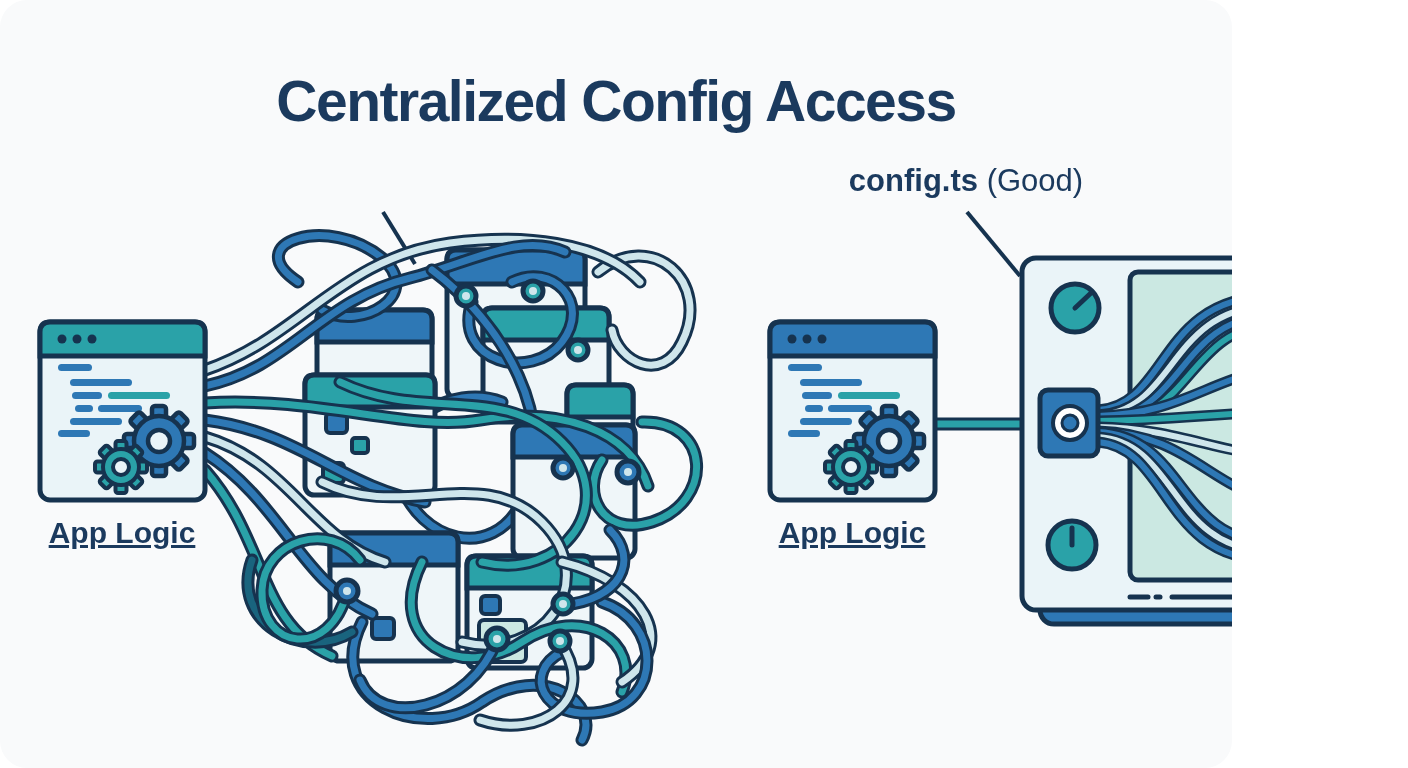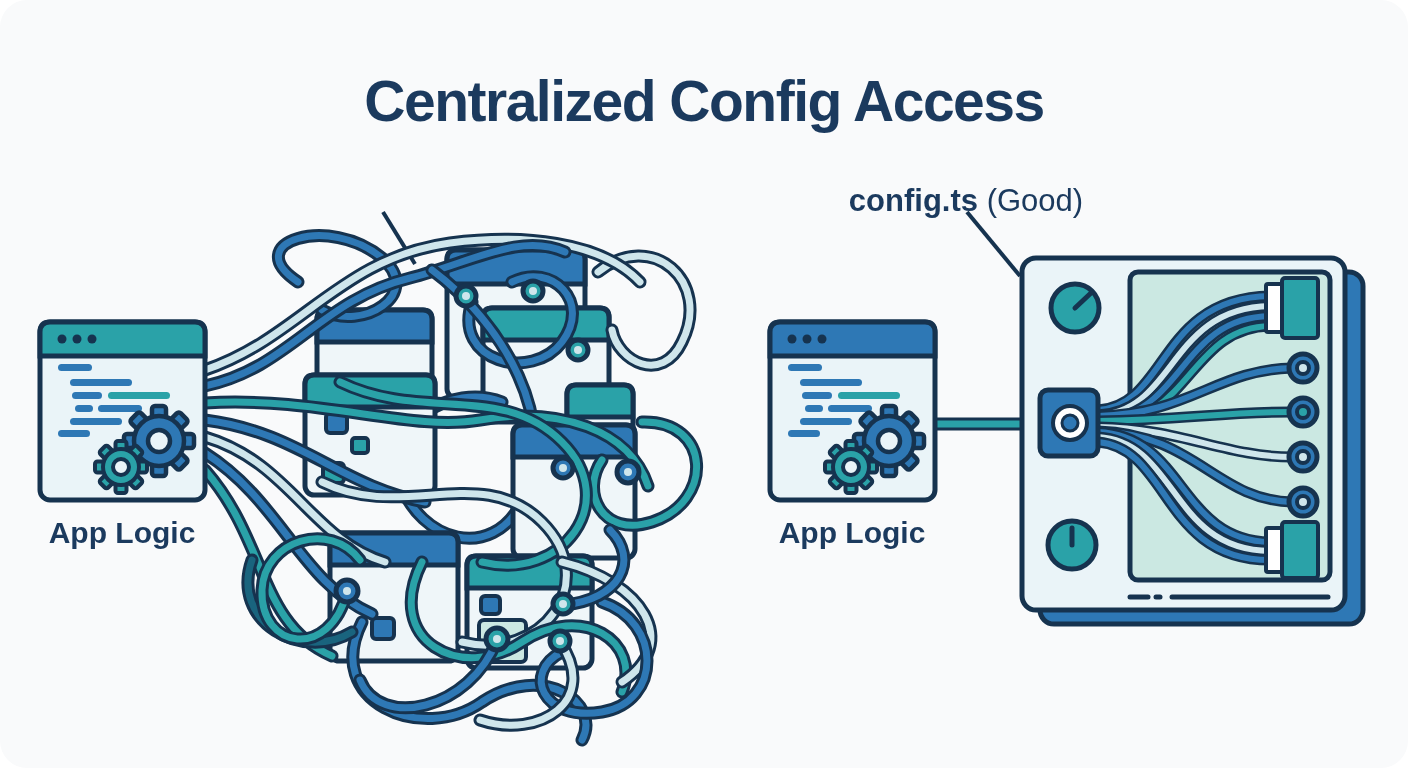--- a/index.html
+++ b/index.html
@@ -9,37 +9,37 @@
     --blue:#2E78B5;
     --teal:#2AA2A8;
     --lightwire:#CFE6EC;
     --deepteal:#19647E;
     --winbody:#EAF4F8;
     --tanglebody:#EFF6F9;
     --mint:#CBE8E2;
   }
   html,body{margin:0;padding:0;}
   body{font-family:"Liberation Sans", sans-serif;background:#fff;}
-  .stage{position:relative;width:1408px;height:768px;background:var(--bg);overflow:hidden;border-radius:27px;}
+  .stage{position:relative;width:1232px;height:768px;background:var(--bg);overflow:hidden;border-radius:27px;}
   .stage svg{position:absolute;left:0;top:0;}
   .title{
     position:absolute;left:0;top:30px;width:100%;text-align:center;
     font-size:57px;font-weight:700;letter-spacing:-1.5px;color:var(--heading);
   }
   .caption{
     position:absolute;top:163px;font-size:31px;color:var(--heading);white-space:nowrap;
     transform:translateX(-50%);
   }
   .caption .b{font-weight:700;}
   .caption .r{font-weight:400;}
   .cap-bad{left:392px;}
-  .cap-good{left:966px;margin-top:20px;}
+  .cap-good{left:966px;}
   .applabel{
     position:absolute;top:516px;width:200px;text-align:center;
-    font-size:30px;font-weight:700;color:var(--heading);
+    font-size:30px;font-weight:700;color:var(--heading);text-decoration:underline;
   }
   .lab-left{left:22px;}
   .lab-right{left:752px;}
   
   .cas{fill:none;stroke:var(--ink);stroke-width:13;stroke-linecap:round;}
   .cas2{fill:none;stroke:var(--ink);stroke-width:11;stroke-linecap:round;}
   .wB{fill:none;stroke:var(--blue);stroke-width:7;stroke-linecap:round;}
   .wT{fill:none;stroke:var(--teal);stroke-width:7;stroke-linecap:round;}
   .wL{fill:none;stroke:var(--lightwire);stroke-width:7;stroke-linecap:round;}
   .wD{fill:none;stroke:var(--deepteal);stroke-width:7;stroke-linecap:round;}

